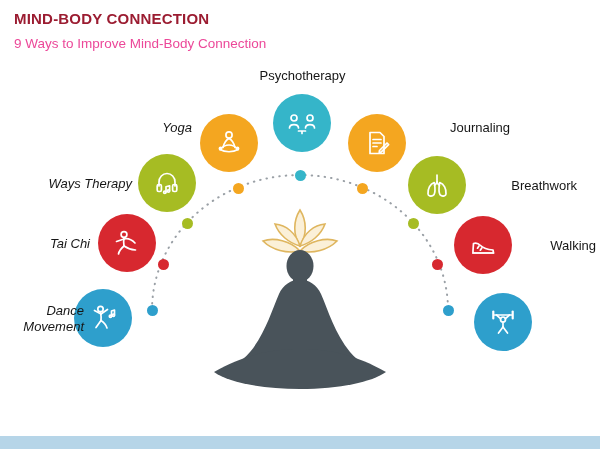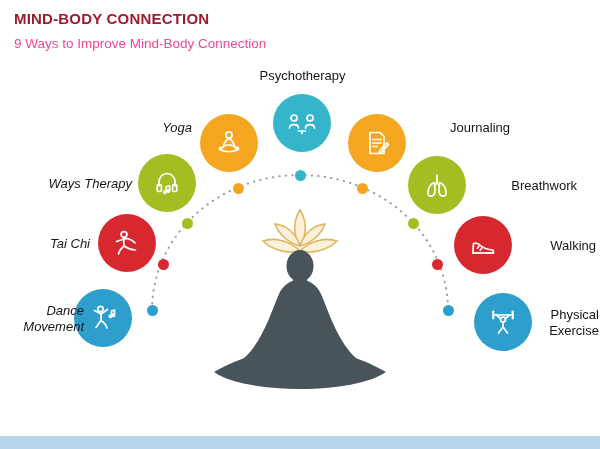--- a/index.html
+++ b/index.html
@@ -181,16 +181,15 @@
         <path d="M25.7 5.5 V12.5" stroke-width="2.2"></path>
         <circle cx="16" cy="13.5" r="2.5"></circle>
         <path d="M9.5 9 L13.8 12.8"></path>
         <path d="M22.5 9 L18.2 12.8"></path>
         <path d="M16 16 V21"></path>
         <path d="M16 21 L11.5 27"></path>
         <path d="M16 21 L20.5 27"></path>
       </svg>
     </div>
   </div>
-  <div class="label lbl-l" style="left:541px;top:307px;width:58px;">Physical Exercise</div>
 
   <div class="bottom-bar" style="background-color: rgb(182, 213, 232);"></div>
 </div>
 
 </body></html>

